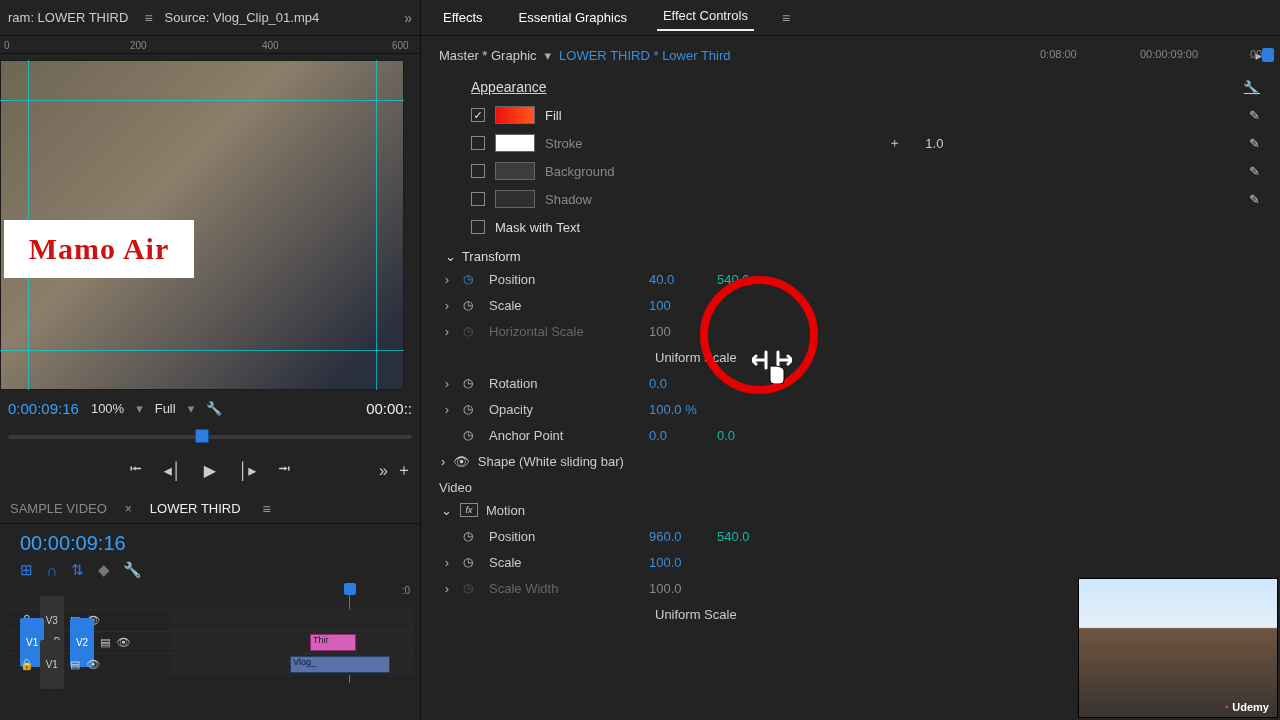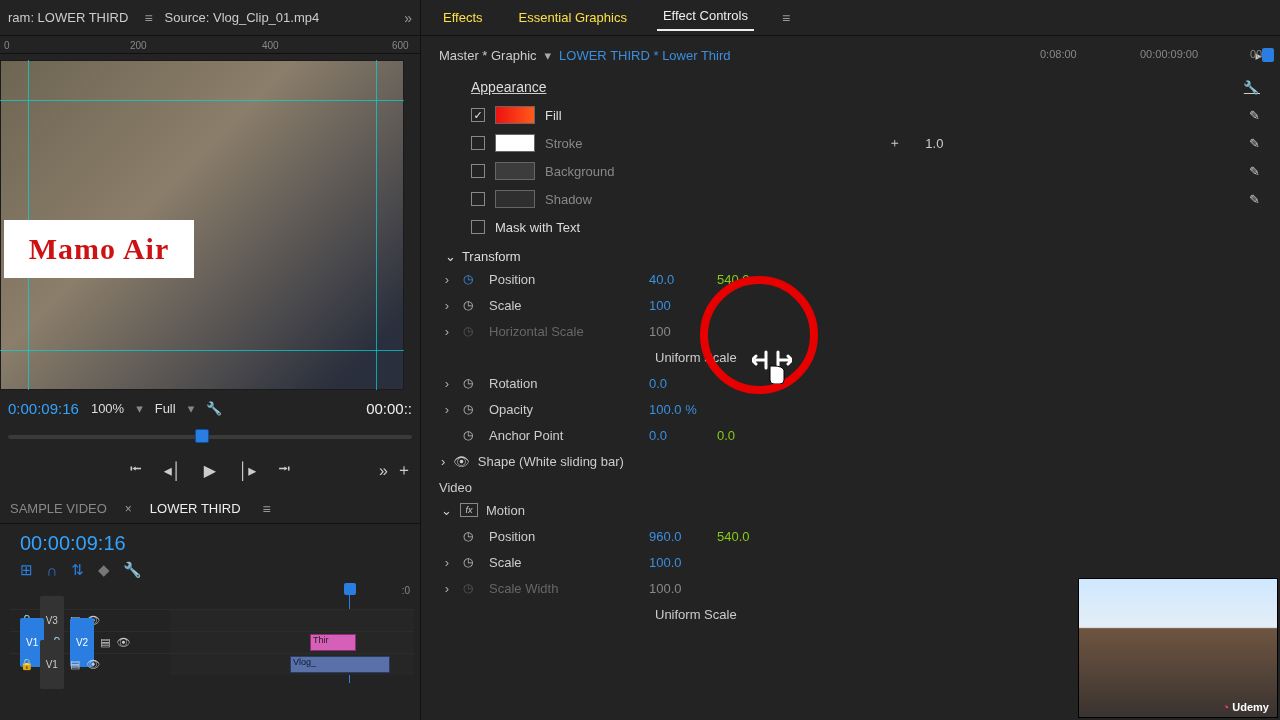--- a/index.html
+++ b/index.html
@@ -46,21 +46,21 @@
   .tl-row { height:22px; display:flex; align-items:center; border-top:1px solid #2c2c2c; }
   .tl-head { width:160px; display:flex; align-items:center; gap:6px; padding-left:10px; font-size:11px; color:#ccc;}
   .tl-head .vlabel { background:#333; padding:19px 6px; font-size:10px; border-radius:2px;}
   .tl-head .vlabel.sel { background:#2a7de1; color:#fff;}
   .tl-lane { flex:1; position:relative; height:100%; background:#262626; }
   .clip-thir { position:absolute; left:140px; width:46px; top:2px; bottom:2px; background:#d65fb7; border:1px solid #8c2e74; font-size:9px; color:#222; overflow:hidden; padding-left:2px;}
   .clip-vlog { position:absolute; left:120px; width:100px; top:2px; bottom:2px; background:#5971a8; border:1px solid #2a3c62; font-size:9px; color:#0e1a33; overflow:hidden; padding-left:2px;}
 
   
   .r-tabs { display:flex; align-items:center; height:36px; border-bottom:1px solid #111; gap:24px; padding: 0 16px; position: relative;}
-  .r-tabs .tab { color:#fde047; }
+  .r-tabs .tab { color:#ffffff; }
   .r-tabs .tab.active { color:#eee; border-bottom:2px solid #eee; padding-bottom:6px;}
   .breadcrumb { display:flex; align-items:center; gap:8px; padding:12px 18px 6px 18px; font-size:13px; }
   .breadcrumb .master { color:#ccc; }
   .breadcrumb .clip { color:#3a8fe0; }
   .breadcrumb .chev { color:#aaa; }
   .breadcrumb .playicon { margin-left:auto; color:#ccc; }
   .mini-ruler { position:absolute; right:0; top:46px; height:22px; width:240px; }
   .mini-ruler .mlabel { position:absolute; top:2px; font-size:11px; color:#888;}
   .mini-play { position:absolute; right:6px; top:2px; width:12px; height:14px; background:#2a7de1; border-radius:2px;}
   .props { padding: 4px 20px 0 50px; }
@@ -82,21 +82,21 @@
   .prop-row .num { color:#ccc; margin-left:6px; }
   .transform-head { display:flex; align-items:center; gap:6px; padding:8px 0 2px 0; color:#ddd; margin-left:-26px;}
   .transform-body { }
   .trow { display:flex; align-items:center; height:26px; gap:10px; font-size:13px;}
   .trow .twisty { width:12px; color:#aaa; margin-left:-30px; text-align:center;}
   .trow .clock { color:#bbb; width:16px; font-size:12px;}
   .trow .clock.off { color:#555; }
   .trow .tname { color:#ccc; width:150px;}
   .trow .tname.dim { color:#666; }
   .trow .tval { color:#3a8fe0; width:58px;}
-  .trow .tval2 { color:#84cc16; }
+  .trow .tval2 { color:#14b8a6; }
   .trow .tgrey { color:#888; }
   .checkbox-inline { display:flex; align-items:center; gap:6px; color:#ccc; margin-left:178px;}
   .videohead { color:#ccc; padding:6px 0 2px 0; margin-left:-32px;}
   .shape-row { display:flex; align-items:center; gap:8px; color:#ccc; height:26px; margin-left:-30px;}
   .fx-badge { min-width:18px; height:14px; border:1px solid #888; font-size:9px; color:#ccc; display:flex; align-items:center; justify-content:center; font-style:italic; padding:0 2px;}
   
   
   .annot-circle { position:absolute; left:700px; top:276px; width:118px; height:118px; border:8px solid #e60000; border-radius:50%; pointer-events:none; }
   .scrub-cursor { position:absolute; left:752px; top:344px; width:40px; height:40px; pointer-events:none; }
 

